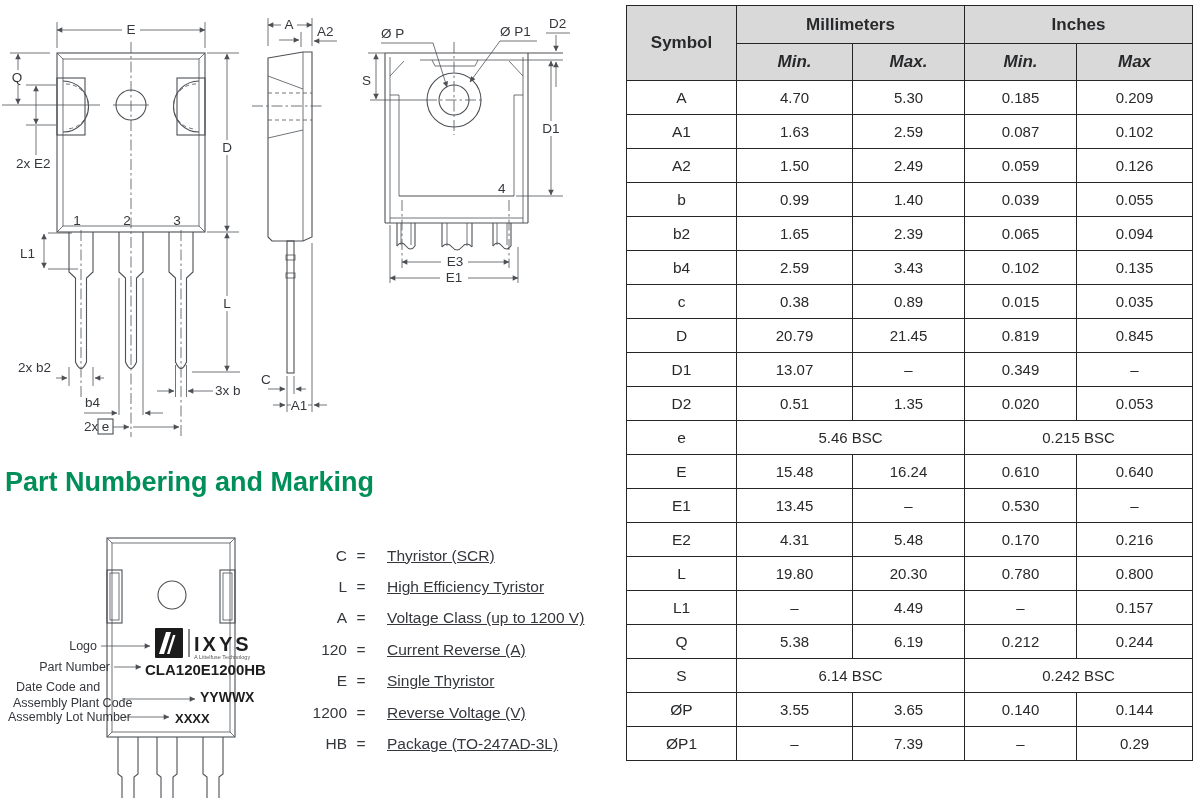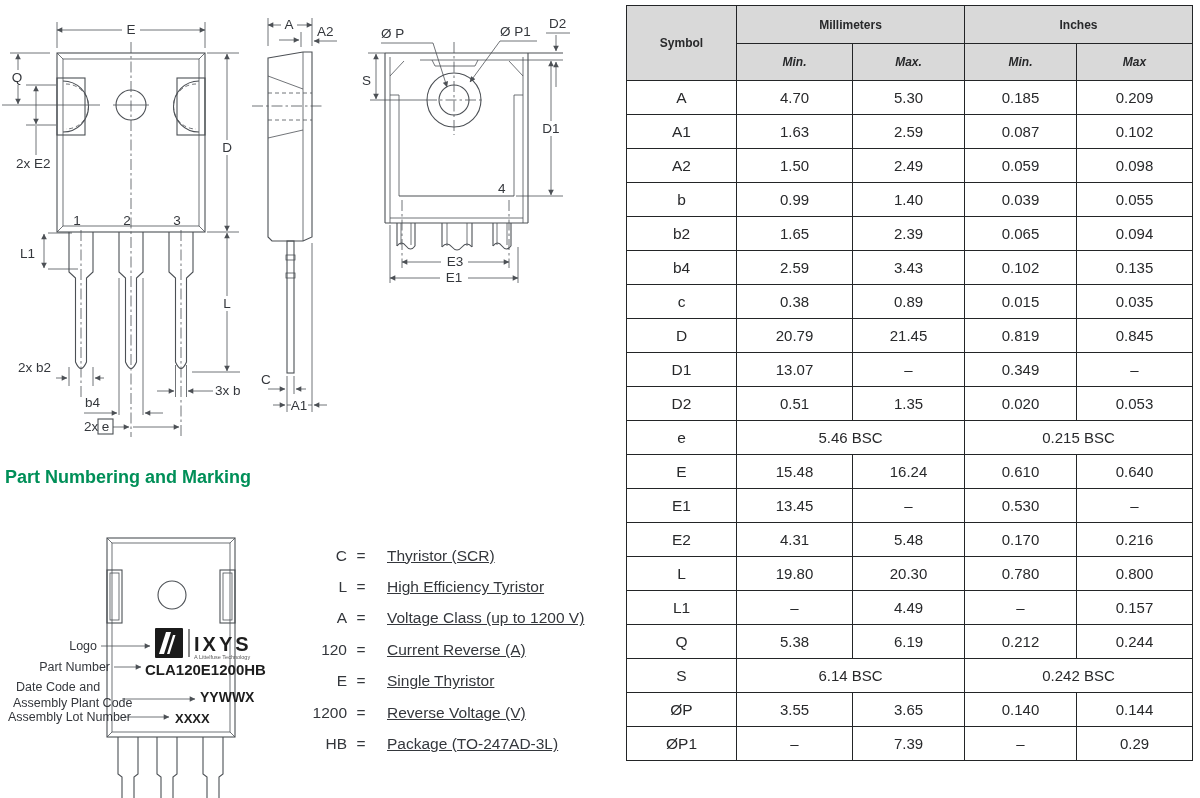--- a/index.html
+++ b/index.html
@@ -13,33 +13,33 @@
   .thin{stroke:var(--drawing-line,#4c5055);stroke-width:0.8;fill:none;}
   .dash{stroke-dasharray:4 3;}
   .cdash{stroke-dasharray:11 3 2.5 3;}
   .dtx{font-size:13.5px;fill:#34373c;}
   .dtx-sm{font-size:12.5px;fill:#34373c;}
   .wbg{fill:#ffffff;stroke:none;}
   .mid{text-anchor:middle;}
   .endt{text-anchor:end;}
 
   
-  .pn-title{position:absolute;left:5px;top:467px;margin:0;font-size:18px;font-weight:bold;
+  .pn-title{position:absolute;left:5px;top:467px;margin:0;font-size:27px;font-weight:bold;
             color:var(--accent-green,#008F58);letter-spacing:0px;}
   .legend{position:absolute;left:280px;top:540px;width:335px;}
   .leg-row{display:flex;height:31.4px;align-items:center;font-size:15.5px;color:#34373c;}
   .leg-code{width:67px;text-align:right;}
   .leg-eq{width:28px;text-align:center;}
   .leg-desc{padding-left:12px;white-space:nowrap;text-decoration:underline;}
 
   
   .dim-table{position:absolute;left:626px;top:5px;width:566px;border-collapse:collapse;
              table-layout:fixed;border:1.5px solid #232527;}
   .dim-table th,.dim-table td{border:1px solid #232527;text-align:center;padding:0;}
-  .dim-table thead th{background:var(--table-header-bg,#d9d9d9);font-size:12px;font-weight:bold;}
+  .dim-table thead th{background:var(--table-header-bg,#d9d9d9);font-size:17px;font-weight:bold;}
   .dim-table thead tr:first-child th{height:37px;}
   .dim-table thead tr:last-child th{height:36px;font-style:italic;}
   .dim-table tbody td{height:33px;font-size:15px;color:#28292b;}
   .dim-table tbody td.sym{font-size:15.5px;}
 </style>
 </head>
 <body>
 
 <div class="page">
 
@@ -379,21 +379,21 @@
           <td>1.63</td>
           <td>2.59</td>
           <td>0.087</td>
           <td>0.102</td>
         </tr>
         <tr>
           <td class="sym">A2</td>
           <td>1.50</td>
           <td>2.49</td>
           <td>0.059</td>
-          <td>0.098</td>
+          <td>0.126</td>
         </tr>
         <tr>
           <td class="sym">b</td>
           <td>0.99</td>
           <td>1.40</td>
           <td>0.039</td>
           <td>0.055</td>
         </tr>
         <tr>
           <td class="sym">b2</td>

